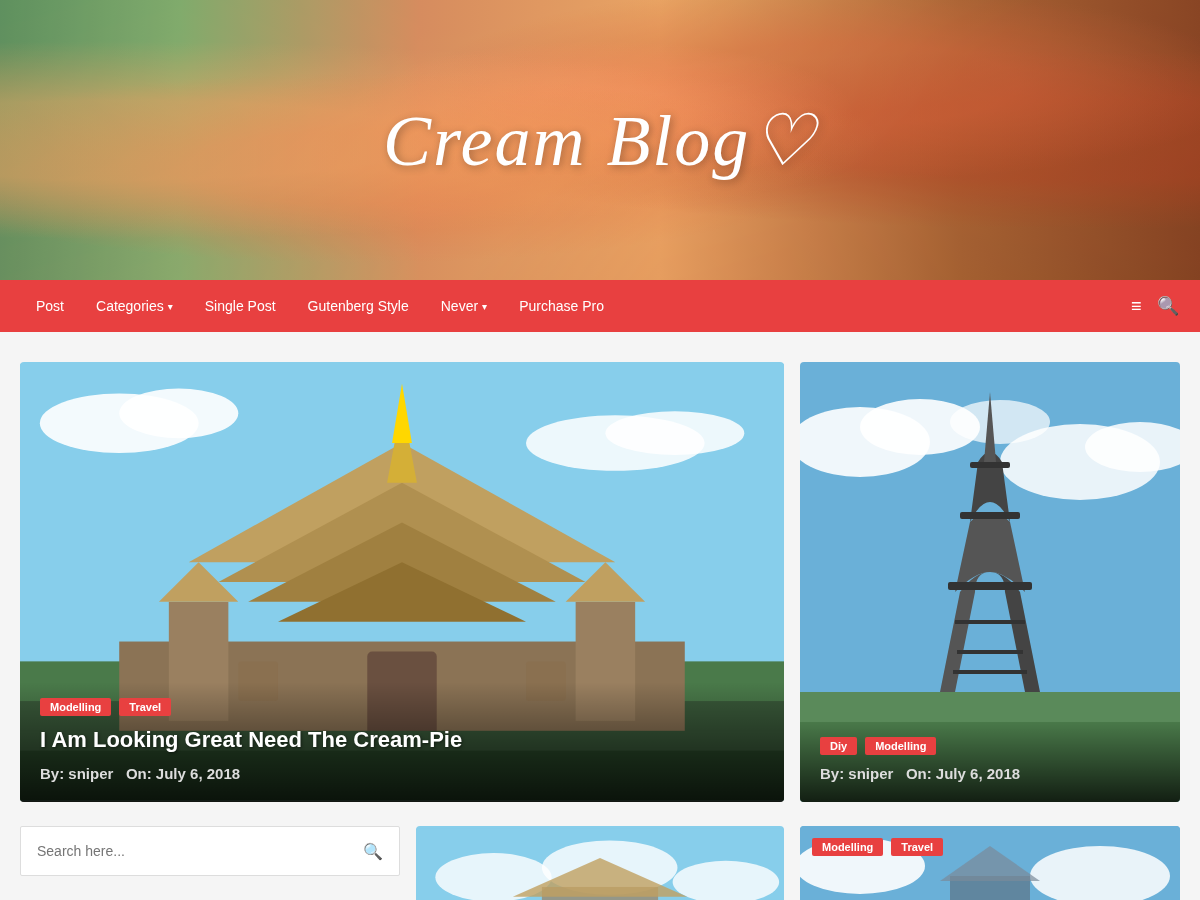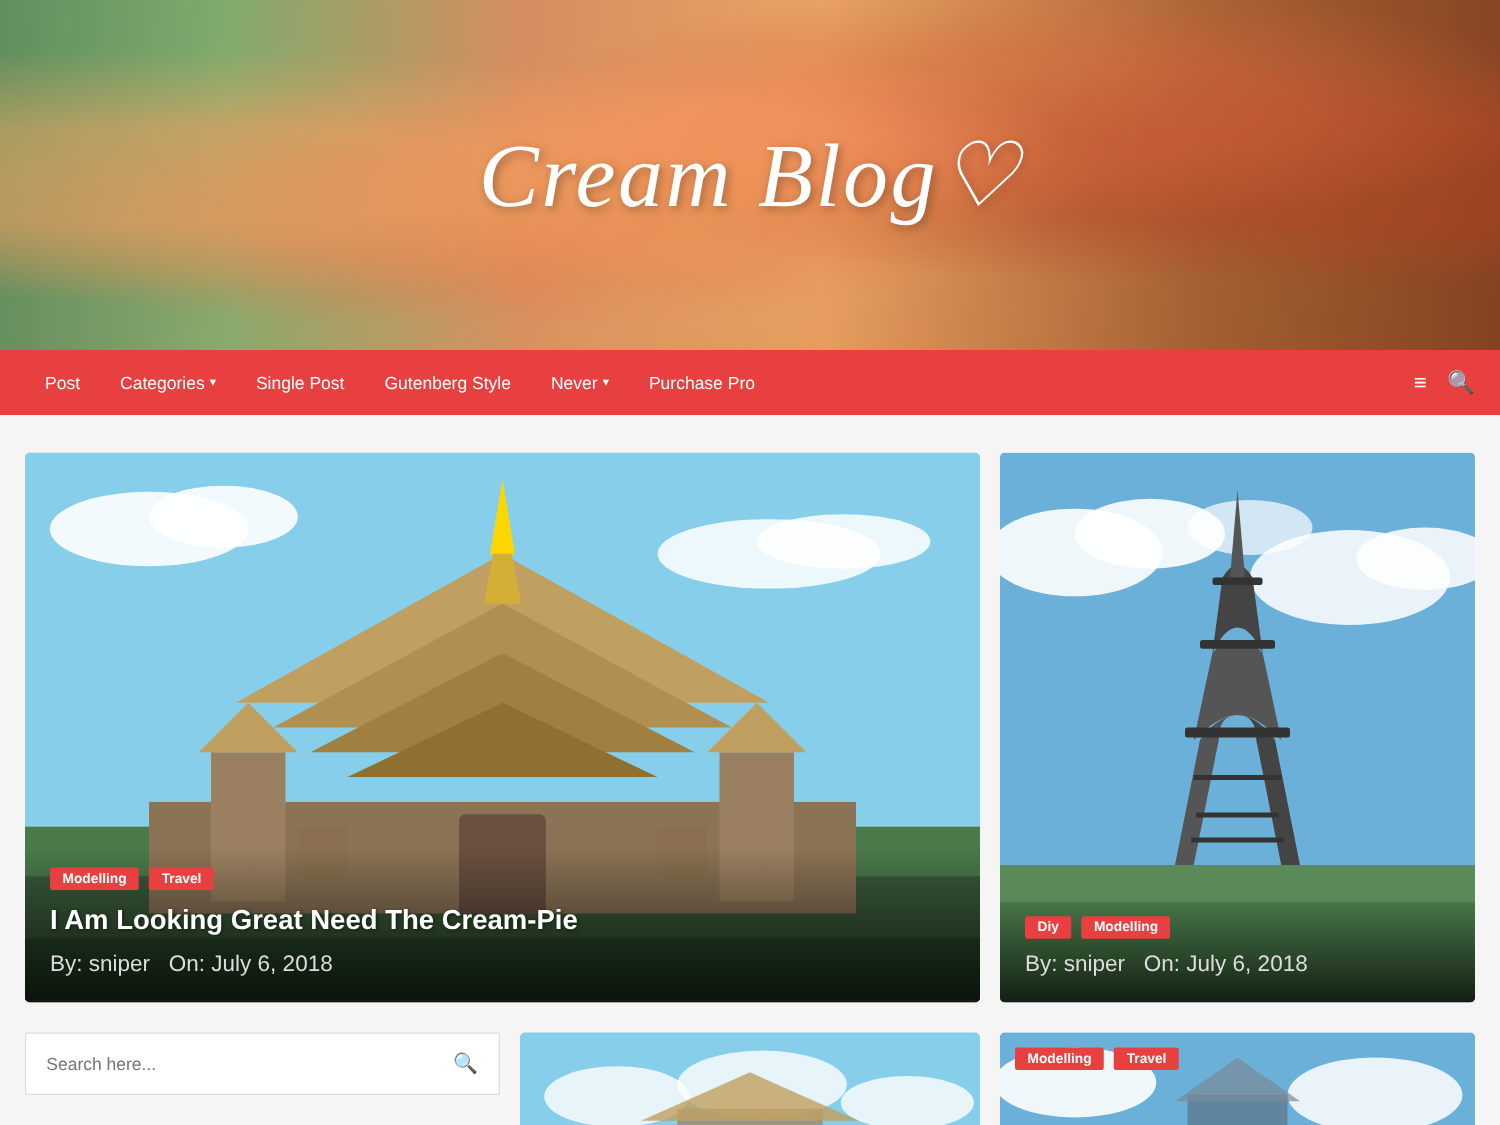--- a/index.html
+++ b/index.html
@@ -157,21 +157,22 @@
     .post-title {
       color: white;
       font-size: 22px;
       font-weight: 700;
       margin-bottom: 10px;
       line-height: 1.3;
       text-shadow: 1px 1px 3px rgba(0,0,0,0.5);
     }
     .post-meta {
       color: #ddd;
-      font-size: 18px;
+      font-size: 15px;
+      font-weight: bold;
     }
 
     
     .bottom-row {
       display: flex;
       gap: 16px;
     }
     .bottom-left {
       width: 380px;
     }

